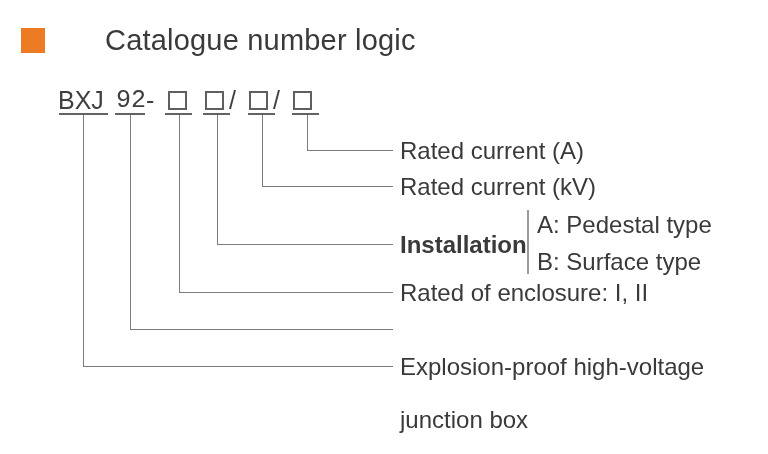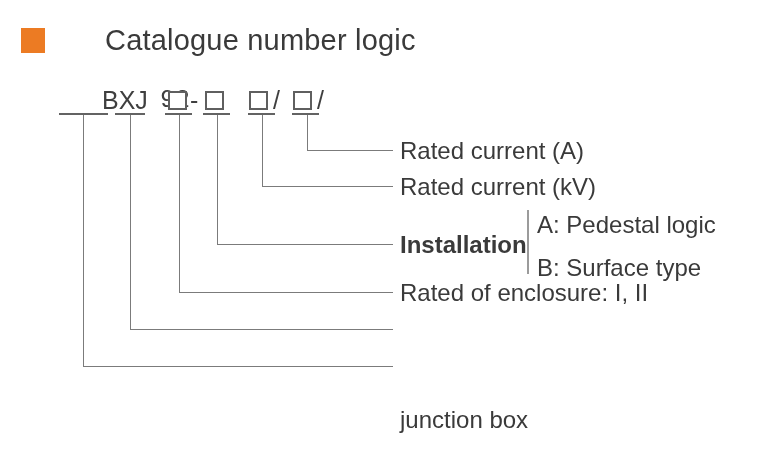--- a/index.html
+++ b/index.html
@@ -35,21 +35,20 @@
   }
 
   
   .code-text {
     position: absolute;
     top: 86px;
     font-size: 25px;
     font-weight: normal;
     color: #3f3f3f;
     white-space: nowrap;
-    margin-left: 44px;
   }
   #code-prefix { left: 58px; }
   #code-design { left: 116px; font-family: Liberation Mono, monospace; }
   #code-dash   { left: 146px; }
   #code-slash1 { left: 229px; }
   #code-slash2 { left: 273px; }
 
   .code-box {
     position: absolute;
     top: 91px;
@@ -115,21 +114,21 @@
     background: #9b9b9b;
   }
   .option {
     position: absolute;
     left: 537px;
     font-size: 24px;
     line-height: 24px;
     white-space: nowrap;
   }
   #opt-a { top: 213px; }
-  #opt-b { top: 256px; }
+  #opt-b { top: 250px; }
 </style>
 </head>
 <body>
 
 <div class="stage">
 
   <div class="title-bullet"></div>
   <div class="page-title">Catalogue number logic</div>
 
   <span class="code-text" id="code-prefix">BXJ</span>
@@ -154,19 +153,20 @@
   <div class="connector" id="c-box1"></div>
   <div class="connector" id="c-box2"></div>
   <div class="connector" id="c-box3"></div>
   <div class="connector" id="c-box4"></div>
 
   <div class="label" id="lbl-rated-current">Rated current (A)</div>
   <div class="label" id="lbl-rated-voltage">Rated current (kV)</div>
 
   <div class="label" id="lbl-installation">Installation</div>
   <div class="option-divider"></div>
-  <div class="option" id="opt-a">A: Pedestal logic</div>
+  <div class="option" id="opt-a">A: Pedestal type</div>
   <div class="option" id="opt-b">B: Surface type</div>
 
   <div class="label" id="lbl-model">Rated of enclosure: I, II</div>
+  <div class="label" id="lbl-product-1">Explosion-proof high-voltage</div>
   <div class="label" id="lbl-product-2">junction box</div>
 
 </div>
 
 </body></html>

